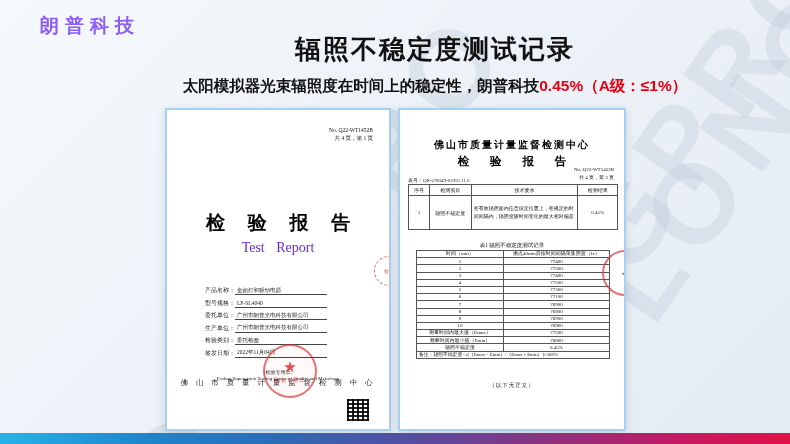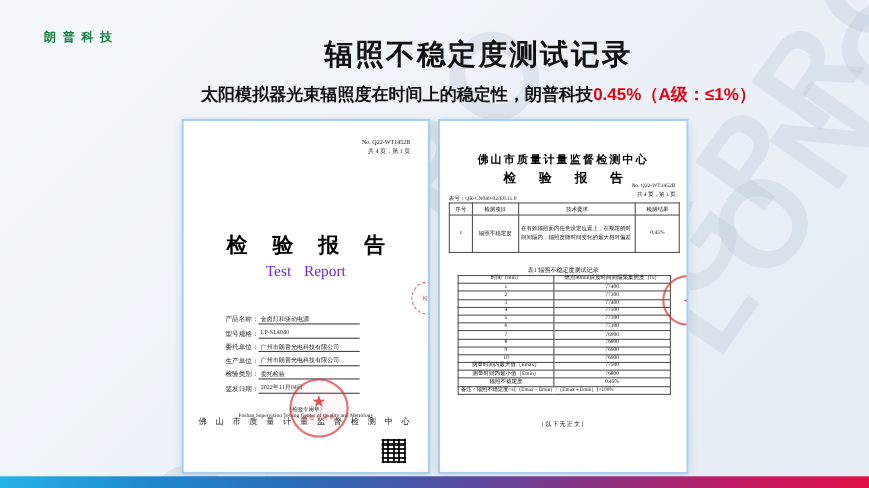--- a/index.html
+++ b/index.html
@@ -15,21 +15,21 @@
     position:absolute; font-weight:bold; font-size:112px;
     color:rgba(183,196,212,0.30); white-space:nowrap;
     transform:rotate(-55deg); letter-spacing:14px; pointer-events:none;
     font-family:"Liberation Sans", sans-serif;
   }
   
   .logo { position:absolute; left:22px; top:8px; }
   .logo-word { font-size:25px; font-weight:bold; color:#199ad8; letter-spacing:1px; position:relative; line-height:1.1;}
   .logo-reg { font-size:8px; vertical-align:top; color:#199ad8; }
   .logo-swoosh { position:absolute; left:15px; top:-5px; width:30px; height:16px; }
-  .logo-sub { font-size:11px; font-weight:bold; color:#15803d; letter-spacing:6px; margin-left:18px; margin-top:18px; }
+  .logo-sub { font-size:19px; font-weight:bold; color:#8b5cf6; letter-spacing:6px; margin-left:18px; margin-top:5px; }
   .title-wrap { position:absolute; left:95px; right:15px; top:32px; text-align:center; }
   .main-title { font-size:26px; font-weight:bold; color:#111; letter-spacing:2px; }
   .subtitle { position:absolute; left:95px; right:15px; top:76px; text-align:center; font-size:15.5px; font-weight:bold; color:#111; }
   .subtitle .red { color:#e60012; }
   
   .doc {
     position:absolute; top:108px; height:323px; background:#fff;
     border:2px solid #a9cfee; box-shadow:0 2px 8px rgba(90,120,150,0.25);
     overflow:hidden; font-family:"Liberation Serif", serif; color:#222;
   }

